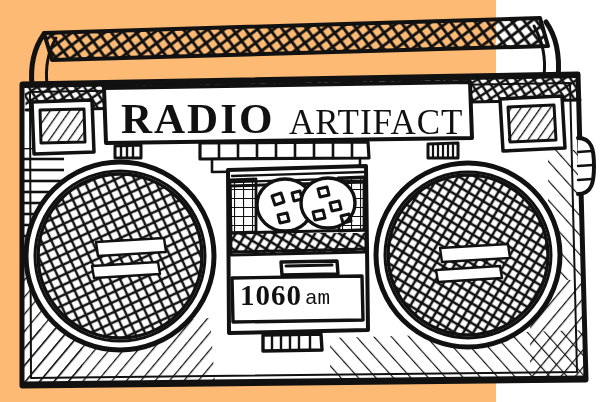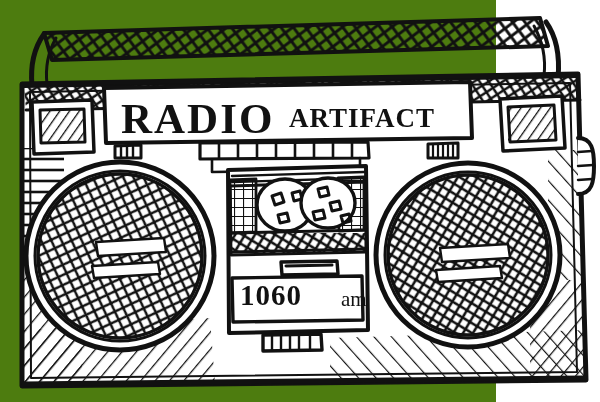--- a/index.html
+++ b/index.html
@@ -1,33 +1,33 @@
 <!DOCTYPE html>
 <html><head>
 <meta charset="utf-8">
 <style>
   html,body{margin:0;padding:0;background:#ffffff;}
   body{width:600px;height:402px;overflow:hidden;
        font-family:"Liberation Serif", serif;}
-  #stage{position:relative;width:496px;height:402px;background:#4d7c0f;}
+  #stage{position:relative;width:496px;height:402px;background:#fdba74;}
   svg#art{position:absolute;left:0;top:0;width:600px;height:402px;}
 
   .ink{fill:none;stroke:#111111;stroke-linecap:round;stroke-linejoin:round;}
   .fillwhite{fill:#ffffff;}
 
   
   .txt{position:absolute;color:#111;white-space:nowrap;}
   #brandMain{left:121px;top:94px;font-size:43px;letter-spacing:2px;
       font-family:"Liberation Serif", serif;font-weight:700;}
-  #brandSub{left:289px;top:103px;font-size:27px;letter-spacing:1px;
-      font-family:"Liberation Serif", serif;font-weight:700;}
+  #brandSub{left:289px;top:103px;font-size:35px;letter-spacing:1px;
+      font-family:"Liberation Serif", serif;font-weight:400;}
   #freqNum{left:240px;top:279px;font-size:29px;font-weight:700;letter-spacing:1px;
       font-family:"Liberation Serif", serif;}
   #freqUnit{left:305px;top:287px;font-size:21px;
-      font-family:Liberation Serif, serif;margin-left:36px;}
+      font-family:Liberation Mono, monospace;}
 </style>
 </head>
 <body>
 
 <div id="stage">
 
   <svg id="art" viewBox="0 0 600 402">
     <defs>
 
       <pattern id="mesh" width="13" height="13" patternUnits="userSpaceOnUse" patternTransform="rotate(20)">

